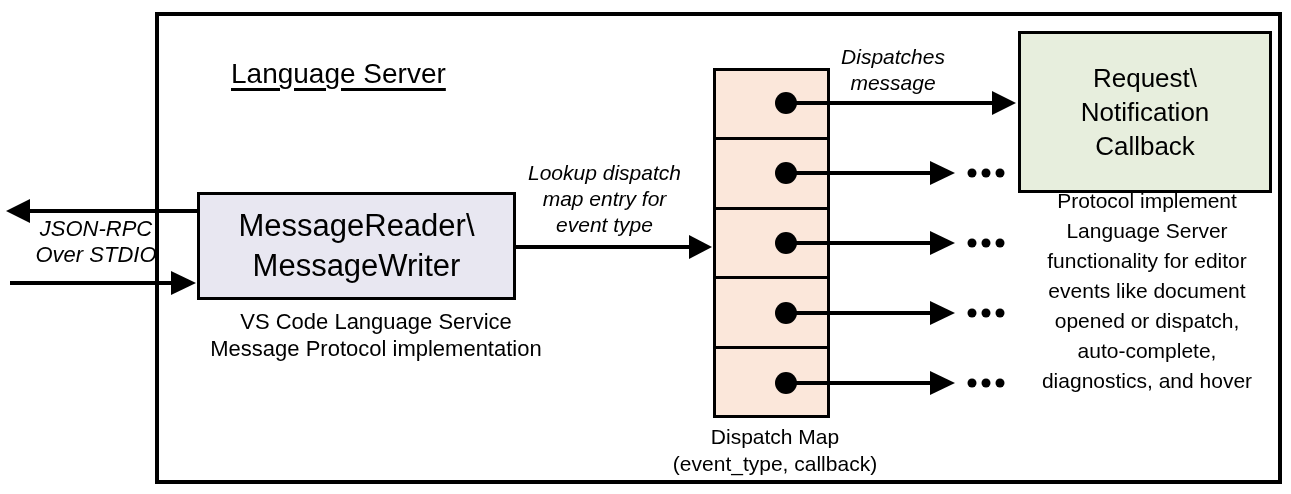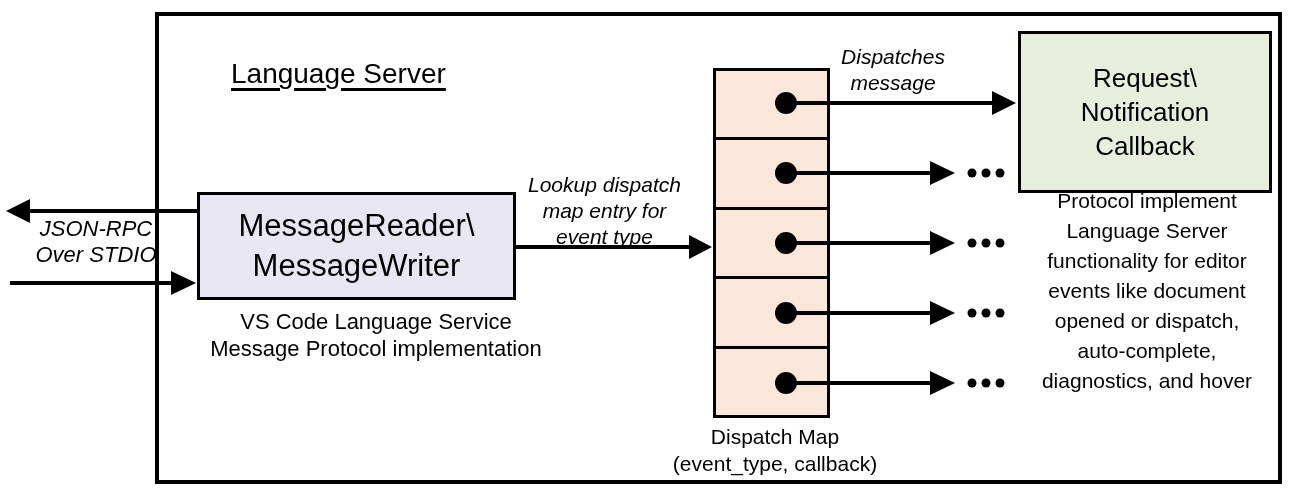--- a/index.html
+++ b/index.html
@@ -74,21 +74,21 @@
 
   .json-rpc-label {
     left: 15px; top: 216px; width: 162px;
     font-size: 22px; line-height: 26px;
   }
   .reader-caption {
     left: 186px; top: 308px; width: 380px;
     font-size: 22px; line-height: 27px;
   }
   .lookup-label {
-    left: 502px; top: 172px; width: 205px;
+    left: 502px; top: 160px; width: 205px;
     font-size: 21px; line-height: 26px;
   }
   .dispatches-label {
     left: 813px; top: 44px; width: 160px;
     font-size: 21px; line-height: 26px;
   }
   .dispatch-map-label {
     left: 650px; top: 423px; width: 250px;
     font-size: 21px; line-height: 27px;
   }

